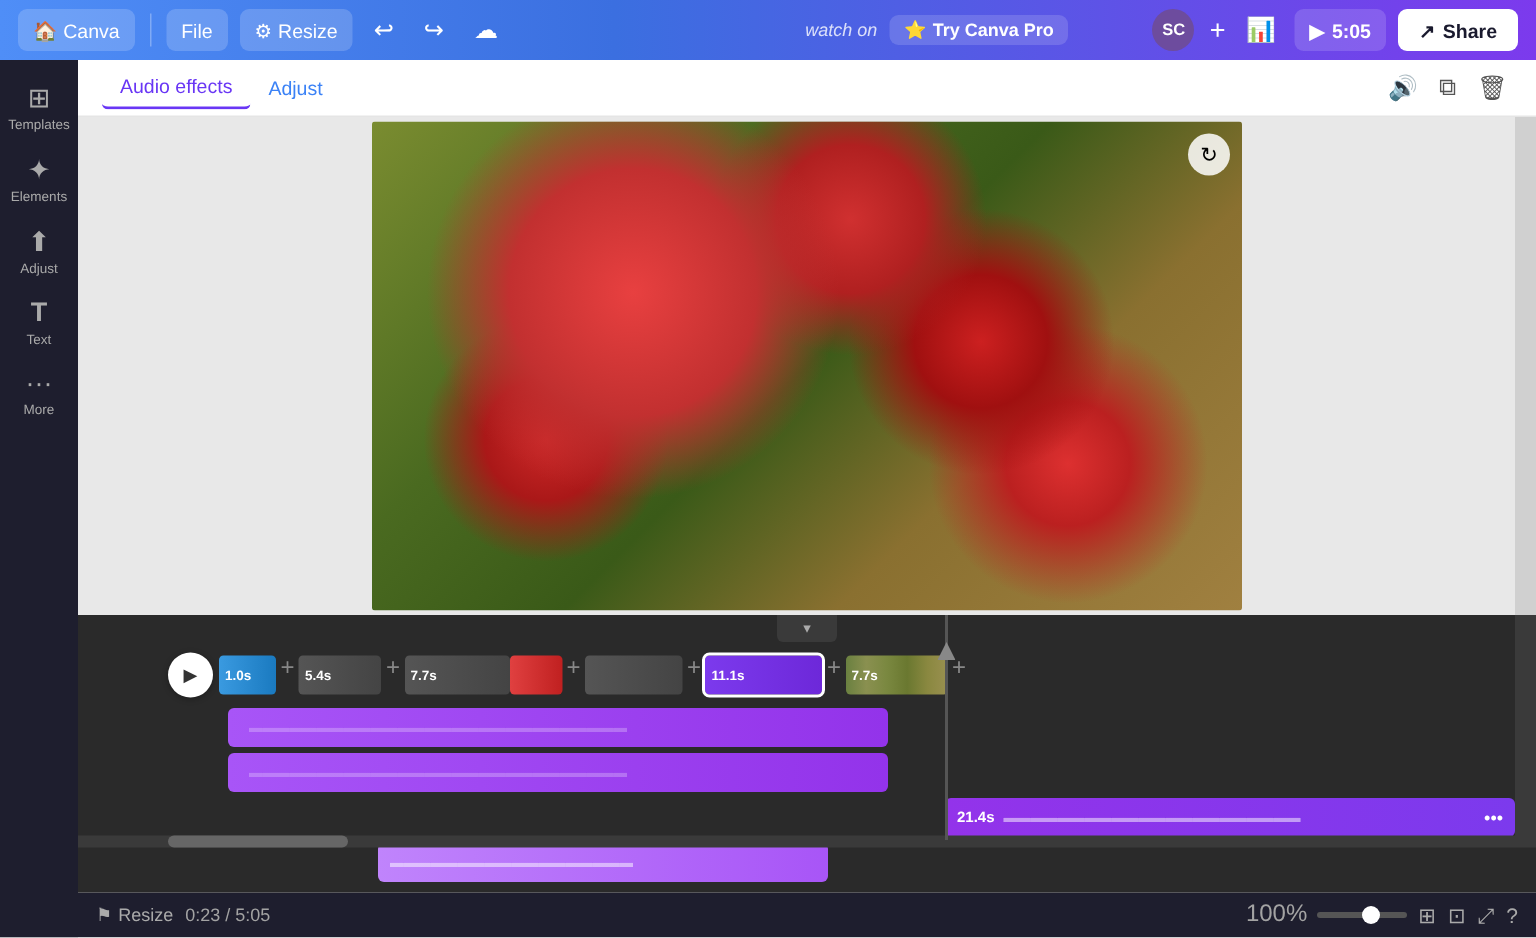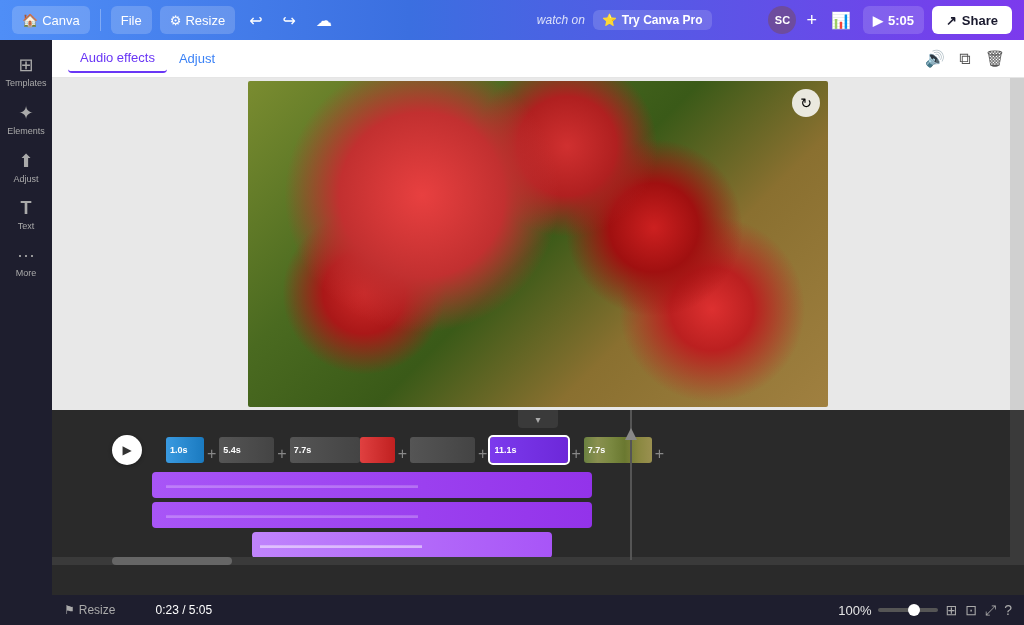--- a/index.html
+++ b/index.html
@@ -174,23 +174,23 @@
       color: #333; font-size: 12px; cursor: pointer; flex-shrink: 0; border: none;
       box-shadow: 0 1px 4px rgba(0,0,0,0.3);
     }
 
     
     #bottom-bar {
       height: 30px; background: #1e1e2e; display: flex; align-items: center;
       padding: 0 12px; gap: 8px; flex-shrink: 0;
     }
     .bb-notes { display: flex; align-items: center; gap: 4px; color: #aaa; font-size: 12px; cursor: pointer; }
-    .bb-time { color: #ffffff; font-size: 12px; margin-left: 32px; }
+    .bb-time { color: #a3a3a3; font-size: 12px; }
     .bb-spacer { flex: 1; }
-    .bb-zoom { display: flex; align-items: center; gap: 6px; color: #e5e5e5; font-size: 13px; }
+    .bb-zoom { display: flex; align-items: center; gap: 6px; color: #a3a3a3; font-size: 16px; }
     .bb-zoom-slider { width: 60px; height: 4px; background: #555; border-radius: 2px; position: relative; }
     .bb-zoom-thumb { width: 12px; height: 12px; background: white; border-radius: 50%; position: absolute; top: -4px; left: 50%; }
     .bb-icon { color: #aaa; font-size: 14px; cursor: pointer; }
   </style>
 </head>
 <body>
 
 <div id="topnav">
   <button class="nav-btn">
     <span>🏠</span>
@@ -271,21 +271,21 @@
         <button class="canvas-refresh-btn">↻</button>
       </div>
       <div class="canvas-scroll-right"></div>
     </div>
 
     <div id="timeline">
       <button class="timeline-collapse-btn">▾</button>
 
       <div class="clip-strip">
         <button class="play-btn">▶</button>
-        <div style="margin-left:24px; display:flex; align-items:flex-end; gap:0;">
+        <div style="margin-left:4px; display:flex; align-items:flex-start; gap:0;">
           <div class="clip-item blue" style="width:38px;">
             <span>1.0s</span>
           </div>
           <span class="clip-plus">+</span>
           <div class="clip-item gray" style="width:55px;">
             <span>5.4s</span>
           </div>
           <span class="clip-plus">+</span>
           <div class="clip-item gray" style="width:70px;">
             <span>7.7s</span>
@@ -318,20 +318,27 @@
           </div>
         </div>
         <div style="position:relative; height:26px; margin-right:14px;">
           <div style="position:absolute; left:0; width:440px; height:26px; background:linear-gradient(90deg,#a855f7,#9333ea); border-radius:4px; overflow:hidden;">
             <div class="audio-track-waveform">
               <span style="color:rgba(255,255,255,0.5); font-size:9px; padding-left:6px;">▬▬▬▬▬▬▬▬▬▬▬▬▬▬▬▬▬▬▬▬▬▬▬▬▬▬▬▬</span>
             </div>
           </div>
         </div>
 
+        <div style="position:relative; height:26px; margin-right:14px;">
+          <div style="position:absolute; left:478px; width:380px; height:26px; background:linear-gradient(90deg,#9333ea,#7c3aed); border-radius:4px; overflow:hidden; display:flex; align-items:center;">
+            <span style="color:white; font-size:10px; font-weight:600; padding-left:8px; white-space:nowrap;">21.4s</span>
+            <span style="color:rgba(255,255,255,0.5); font-size:9px; padding-left:6px;">▬▬▬▬▬▬▬▬▬▬▬▬▬▬▬▬▬▬▬▬▬▬</span>
+            <span class="audio-track-dots">•••</span>
+          </div>
+        </div>
 
         <div style="position:relative; height:26px; margin-right:14px;">
           <div style="position:absolute; left:100px; width:300px; height:26px; background:linear-gradient(90deg,#c084fc,#a855f7); border-radius:4px; overflow:hidden;">
             <span style="color:rgba(255,255,255,0.5); font-size:9px; padding-left:8px; line-height:26px;">▬▬▬▬▬▬▬▬▬▬▬▬▬▬▬▬▬▬</span>
           </div>
         </div>
       </div>
 
       <div id="playhead"></div>
 

